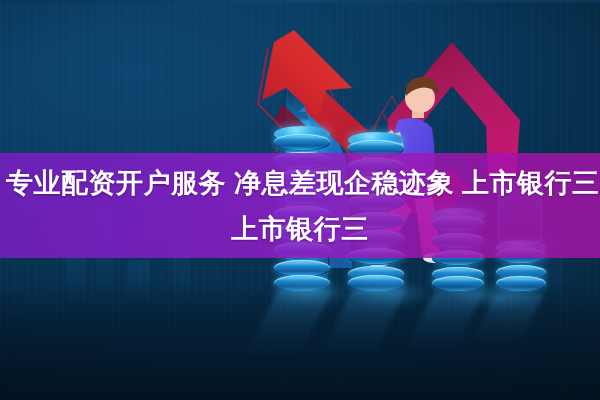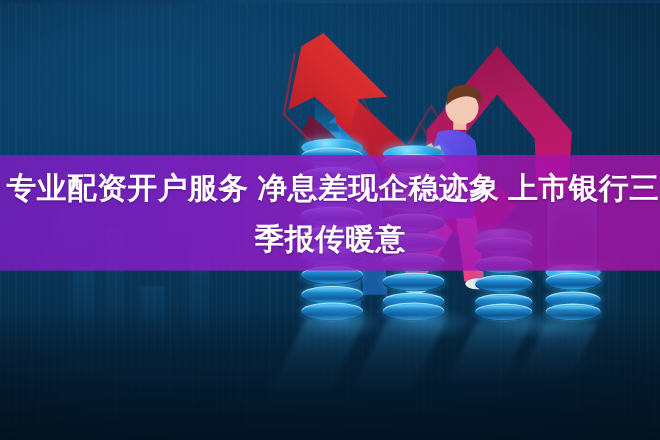--- a/index.html
+++ b/index.html
@@ -108,21 +108,21 @@
     position:absolute;
     background:linear-gradient(180deg, rgba(40,150,220,.55) 0%, rgba(26,110,180,.42) 55%, rgba(18,80,140,.30) 100%);
     border:1px solid rgba(95,205,255,.45);
     border-radius:2px;
     box-shadow:0 0 10px rgba(60,180,250,.28) inset;
   }
 
   
   .band{
     position:absolute;left:0;right:0;
-    top:141px;height:105px;
+    top:153px;height:105px;
     background:linear-gradient(90deg,
       rgba(121,29,193,.86) 0%,
       rgba(131,28,199,.85) 22%,
       rgba(146,27,201,.83) 44%,
       rgba(160,22,183,.82) 66%,
       rgba(166,18,170,.84) 86%,
       rgba(160,20,166,.86) 100%);
     display:flex;align-items:center;justify-content:center;
   }
   .band-inner{
@@ -274,17 +274,17 @@
   <div class="reflection" style="left:420px;bottom:52px;width:50px;height:56px;"></div>
   <div class="reflection" style="left:484px;bottom:58px;width:48px;height:48px;"></div>
 
   <div class="bg-lowerfloor"></div>
   <div class="bg-vignette"></div>
   <div class="bg-topline"></div>
 
   <div class="band">
     <div class="band-inner">
       <span class="band-line">专业配资开户服务 净息差现企稳迹象 上市银行三</span>
-      <span class="band-line">季报传暖意</span>
+      <span class="band-line">上市银行三</span>
     </div>
   </div>
 
 </div>
 
 </body></html>

